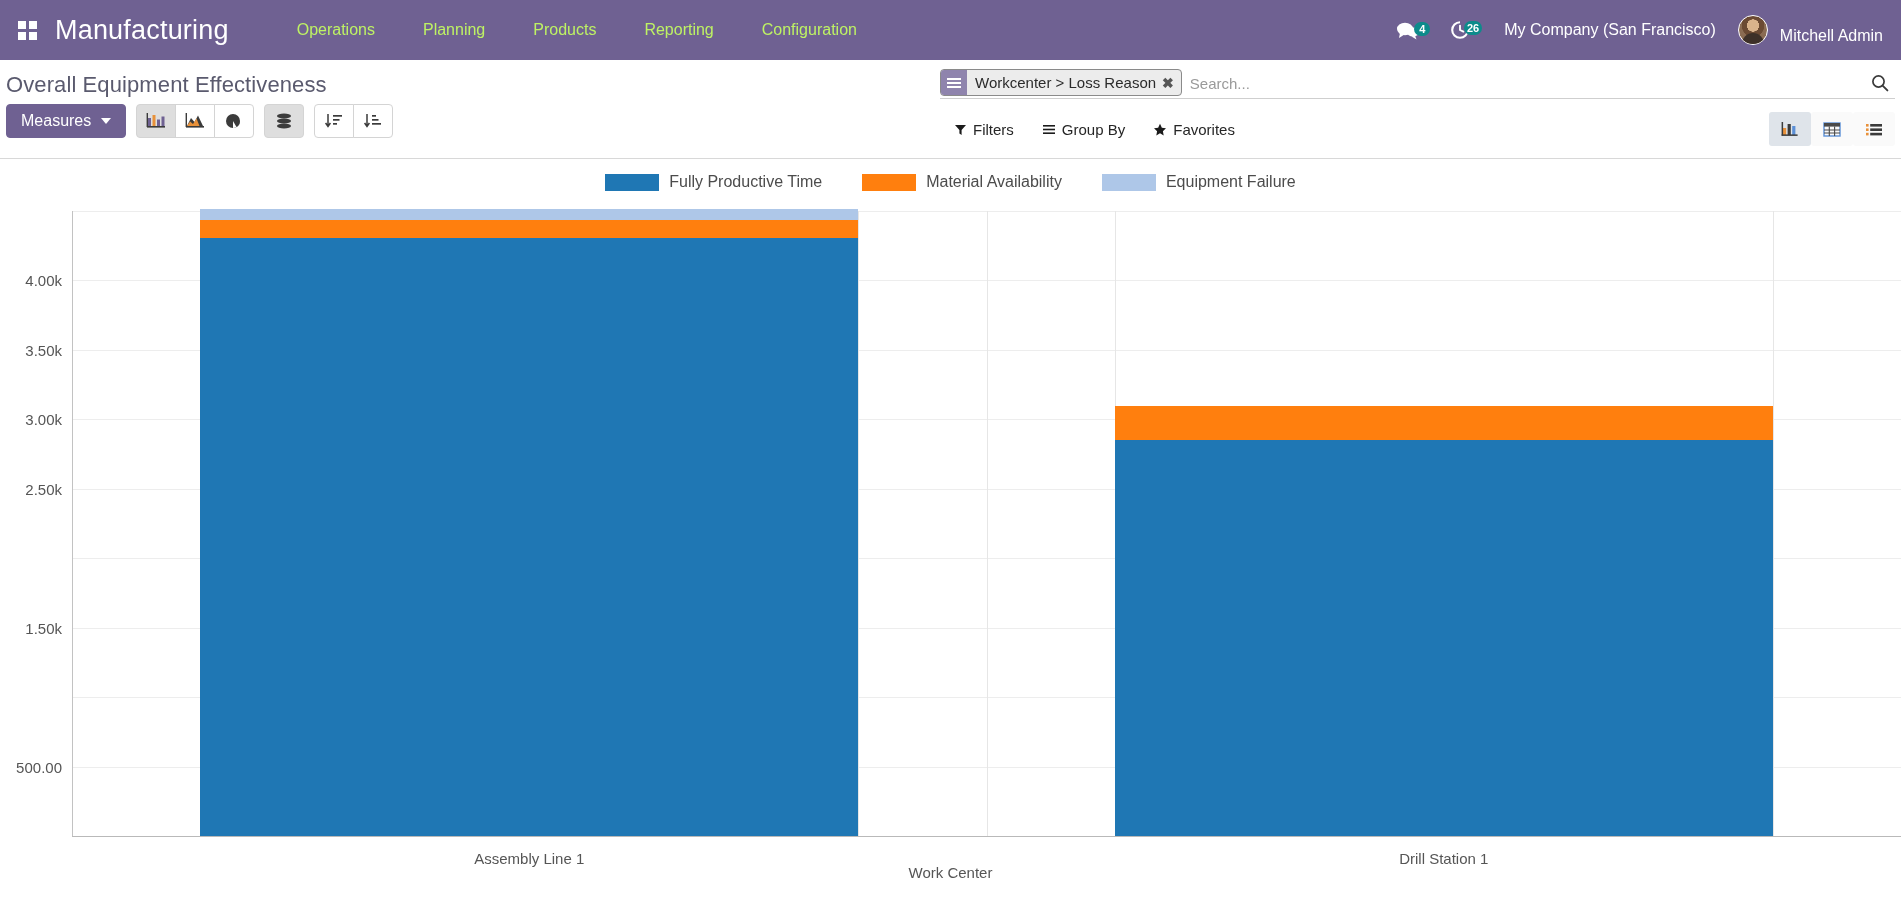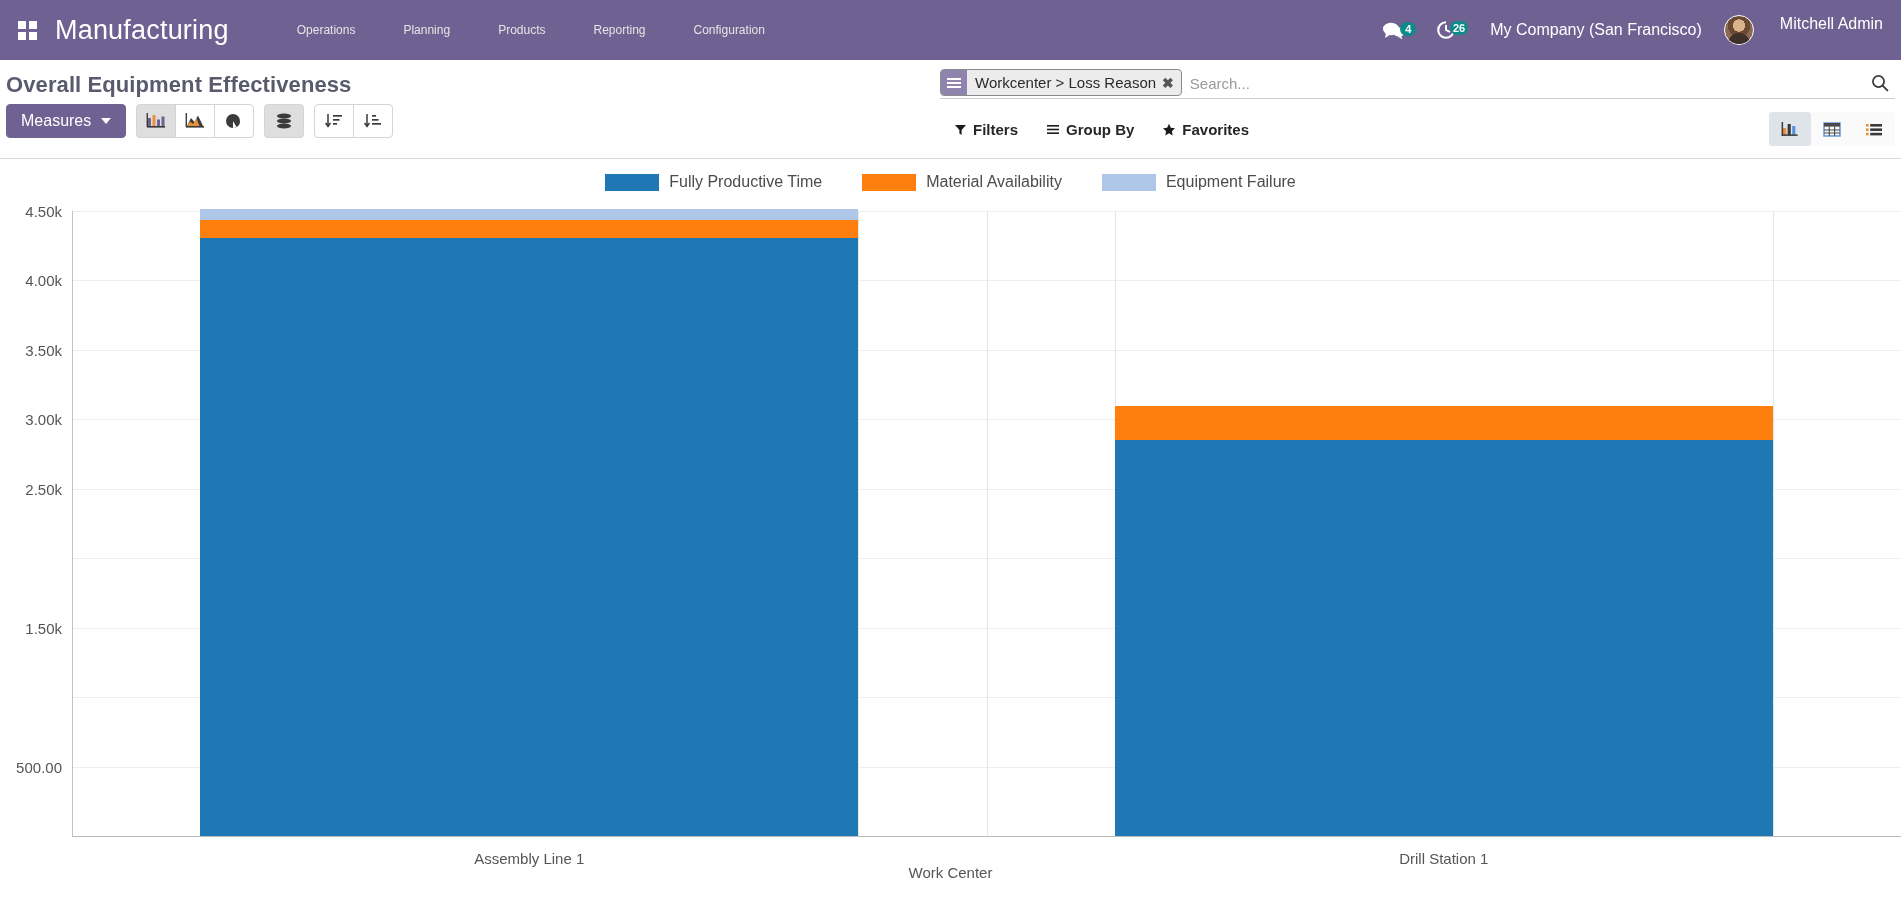--- a/index.html
+++ b/index.html
@@ -32,23 +32,23 @@
   .brand {
     font-size: 27px;
     font-weight: normal;
     letter-spacing: .2px;
     margin-right: 44px;
     cursor: pointer;
     white-space: nowrap;
   }
   .nav-menu { display: flex; align-items: center; gap: 0; }
   .nav-menu .nav-item {
-    font-size: 12px;
+    font-size: 16px;
     padding: 8px 24px;
-    color: #e5e5e5;
+    color: #bef264;
     cursor: pointer;
     white-space: nowrap;
   }
   .nav-right {
     position: absolute;
     right: 18px;
     top: 0; bottom: 0;
     display: flex;
     align-items: center;
     gap: 0;
@@ -67,21 +67,21 @@
     text-align: center;
     padding: 0 3px;
     font-weight: bold;
   }
   .company-name {
     font-size: 16px;
     margin: 0 22px 0 18px;
     cursor: pointer;
     white-space: nowrap;
   }
-  .user-block { display: flex; align-items: flex-start; gap: 26px; cursor: pointer; }
+  .user-block { display: flex; align-items: flex-end; gap: 12px; cursor: pointer; }
   .avatar {
     width: 30px; height: 30px;
     border-radius: 50%;
     background: radial-gradient(circle at 50% 34%, #d9b38c 0 26%, #6b4a33 27% 48%, #8a6b52 49% 100%);
     border: 1px solid #ffffff;
     overflow: hidden;
     position: relative;
   }
   .avatar::after {
     content: "";
@@ -99,21 +99,21 @@
     background: #ffffff;
     border-bottom: 1px solid #d8d8d8;
     padding: 0 0 6px 0;
     position: relative;
     height: 99px;
   }
   .cp-title {
     font-size: 22px;
     color: #5a5a6e;
     padding: 12px 0 6px 6px;
-    font-weight: bold;
+    font-weight: normal;
     letter-spacing: .1px;
   }
   .cp-row {
     display: flex;
     align-items: center;
     padding-left: 6px;
     gap: 10px;
   }
   .btn-measures {
     background: #6f6192;
@@ -221,21 +221,20 @@
   }
   .filter-btn {
     display: flex;
     align-items: center;
     gap: 6px;
     font-size: 15px;
     color: #262626;
     padding: 6px 14px;
     cursor: pointer;
     white-space: nowrap;
-    font-weight: bold;
   }
   .view-switcher {
     margin-left: auto;
     display: flex;
   }
   .vs-btn {
     width: 42px; height: 34px;
     display: flex; align-items: center; justify-content: center;
     background: #fafafa;
     cursor: pointer;
@@ -545,23 +544,20 @@
       </div>
       <div class="gridline" style="top: 190.889px;"></div>
       <div class="ytick-col">
         <div class="axis-label-y-tick" style="top: 190.889px;">3.50k</div>
       </div>
       <div class="gridline" style="top: 121.444px;"></div>
       <div class="ytick-col">
         <div class="axis-label-y-tick" style="top: 121.444px;">4.00k</div>
       </div>
       <div class="gridline" style="top: 52px;"></div>
-      <div class="ytick-col">
-        <div class="axis-label-y-tick" style="top: 52px;">4.50k</div>
-      </div>
       <div class="y-axis-line" style="top: 52px; height: 625px;"></div>
       <div class="vgrid" style="left: 986.5px; top: 52px; height: 625px;"></div>
       <div class="vgrid" style="left: 200.03px; top: 52px; height: 625px;"></div>
       <div class="vgrid" style="left: 858.47px; top: 52px; height: 625px;"></div>
       <div class="vgrid" style="left: 1114.53px; top: 52px; height: 625px;"></div>
       <div class="vgrid" style="left: 1772.97px; top: 52px; height: 625px;"></div>
       <div class="bar-seg" title="Assembly Line 1 – Fully Productive Time: 4306" style="left: 200.03px; top: 78.9444px; width: 658.44px; height: 598.056px; background: rgb(31, 119, 180);"></div>
       <div class="bar-seg" title="Assembly Line 1 – Material Availability: 130" style="left: 200.03px; top: 60.8889px; width: 658.44px; height: 18.0556px; background: rgb(255, 127, 14);"></div>
       <div class="bar-seg" title="Assembly Line 1 – Equipment Failure: 80" style="left: 200.03px; top: 49.7778px; width: 658.44px; height: 11.1111px; background: rgb(174, 199, 232);"></div>
       <div class="bar-seg" title="Drill Station 1 – Fully Productive Time: 2851" style="left: 1114.53px; top: 281.028px; width: 658.44px; height: 395.972px; background: rgb(31, 119, 180);"></div>

